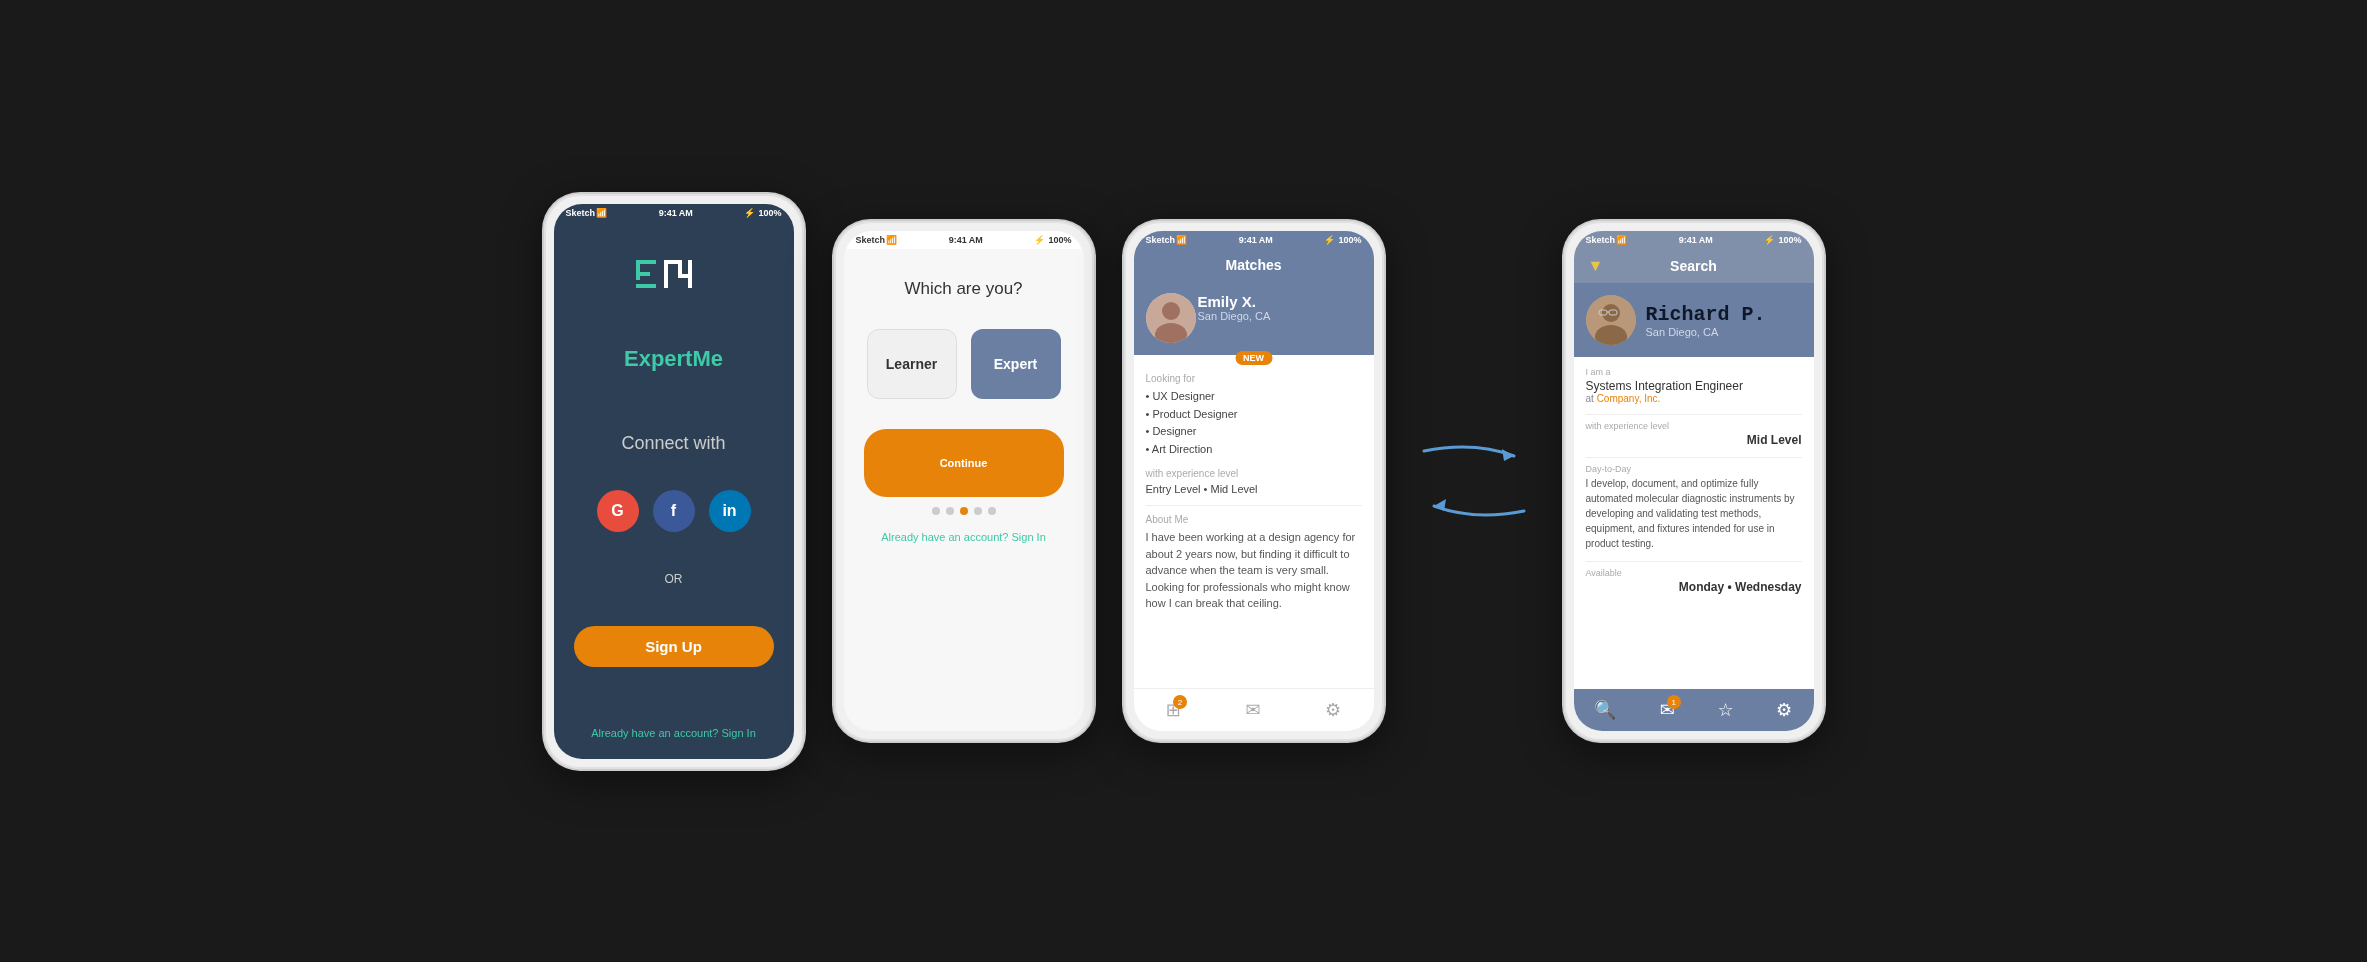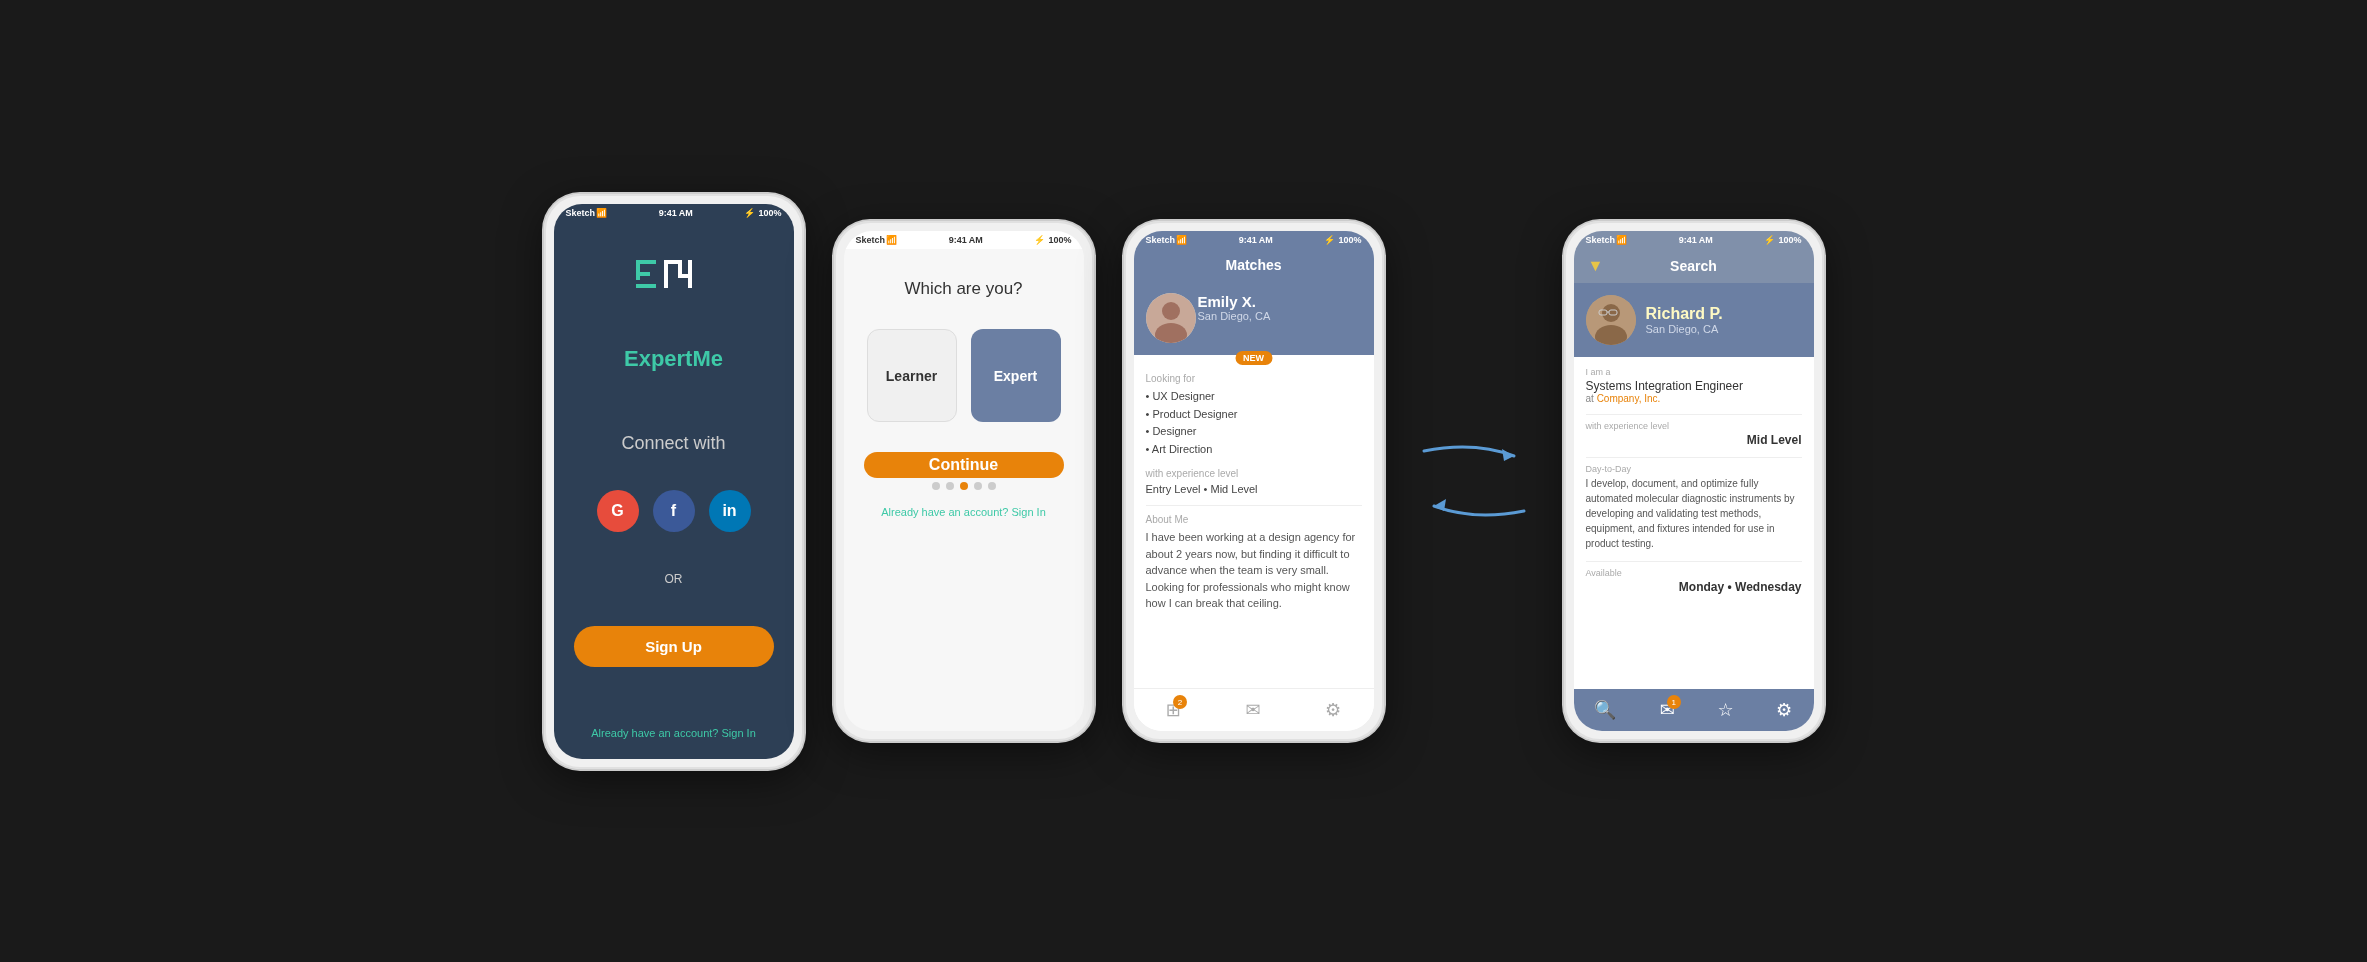--- a/index.html
+++ b/index.html
@@ -142,42 +142,42 @@
       color: #333;
       margin-bottom: 30px;
     }
     .role-cards {
       display: flex;
       gap: 14px;
       margin-bottom: 30px;
     }
     .role-card {
       width: 90px;
-      height: 93px;
+      height: 70px;
       border-radius: 12px;
       display: flex;
       align-items: center;
       justify-content: center;
       font-size: 14px;
       font-weight: 600;
       cursor: pointer;
     }
     .role-card.learner { background: #f0f0f0; color: #333; border: 1px solid #ddd; }
     .role-card.expert { background: #6b7fa3; color: #fff; }
     .continue-btn {
       background: #e8830a;
       color: #fff;
       border: none;
       border-radius: 22px;
-      padding: 4px 0;
+      padding: 28px 0;
       width: 100%;
-      font-size: 16px;
+      font-size: 11px;
       font-weight: 600;
       cursor: pointer;
-      margin-bottom: 4px;
+      margin-bottom: 10px;
     }
     .dots {
       display: flex;
       gap: 6px;
       margin-bottom: 16px;
     }
     .dot {
       width: 8px;
       height: 8px;
       border-radius: 50%;
@@ -313,21 +313,21 @@
       height: 50px;
       border-radius: 50%;
       background: #b8a080;
       flex-shrink: 0;
       display: flex;
       align-items: center;
       justify-content: center;
       font-size: 22px;
       overflow: hidden;
     }
-    .profile-info .p-name { color: #fef9c3; font-size: 16px; font-weight: 700; }
+    .profile-info .p-name { color: #0f172a; font-size: 20px; font-weight: 700; font-family: Liberation Mono, monospace; }
     .profile-info .p-loc { color: #d0d8e8; font-size: 11px; }
     .profile-details { padding: 10px 12px; flex: 1; overflow: hidden; }
     .profile-section { margin-bottom: 10px; }
     .profile-section .sec-label { color: #aaa; font-size: 9px; margin-bottom: 2px; }
     .profile-section .sec-value { font-size: 12px; color: #333; }
     .profile-section .sec-value.link { color: #e8830a; }
     .profile-section .sec-value.bold { font-weight: 600; text-align: right; }
     .profile-section .sec-text { font-size: 10px; color: #555; line-height: 1.5; }
     .pdivider { border: none; border-top: 1px solid #eee; margin: 6px 0; }
 

